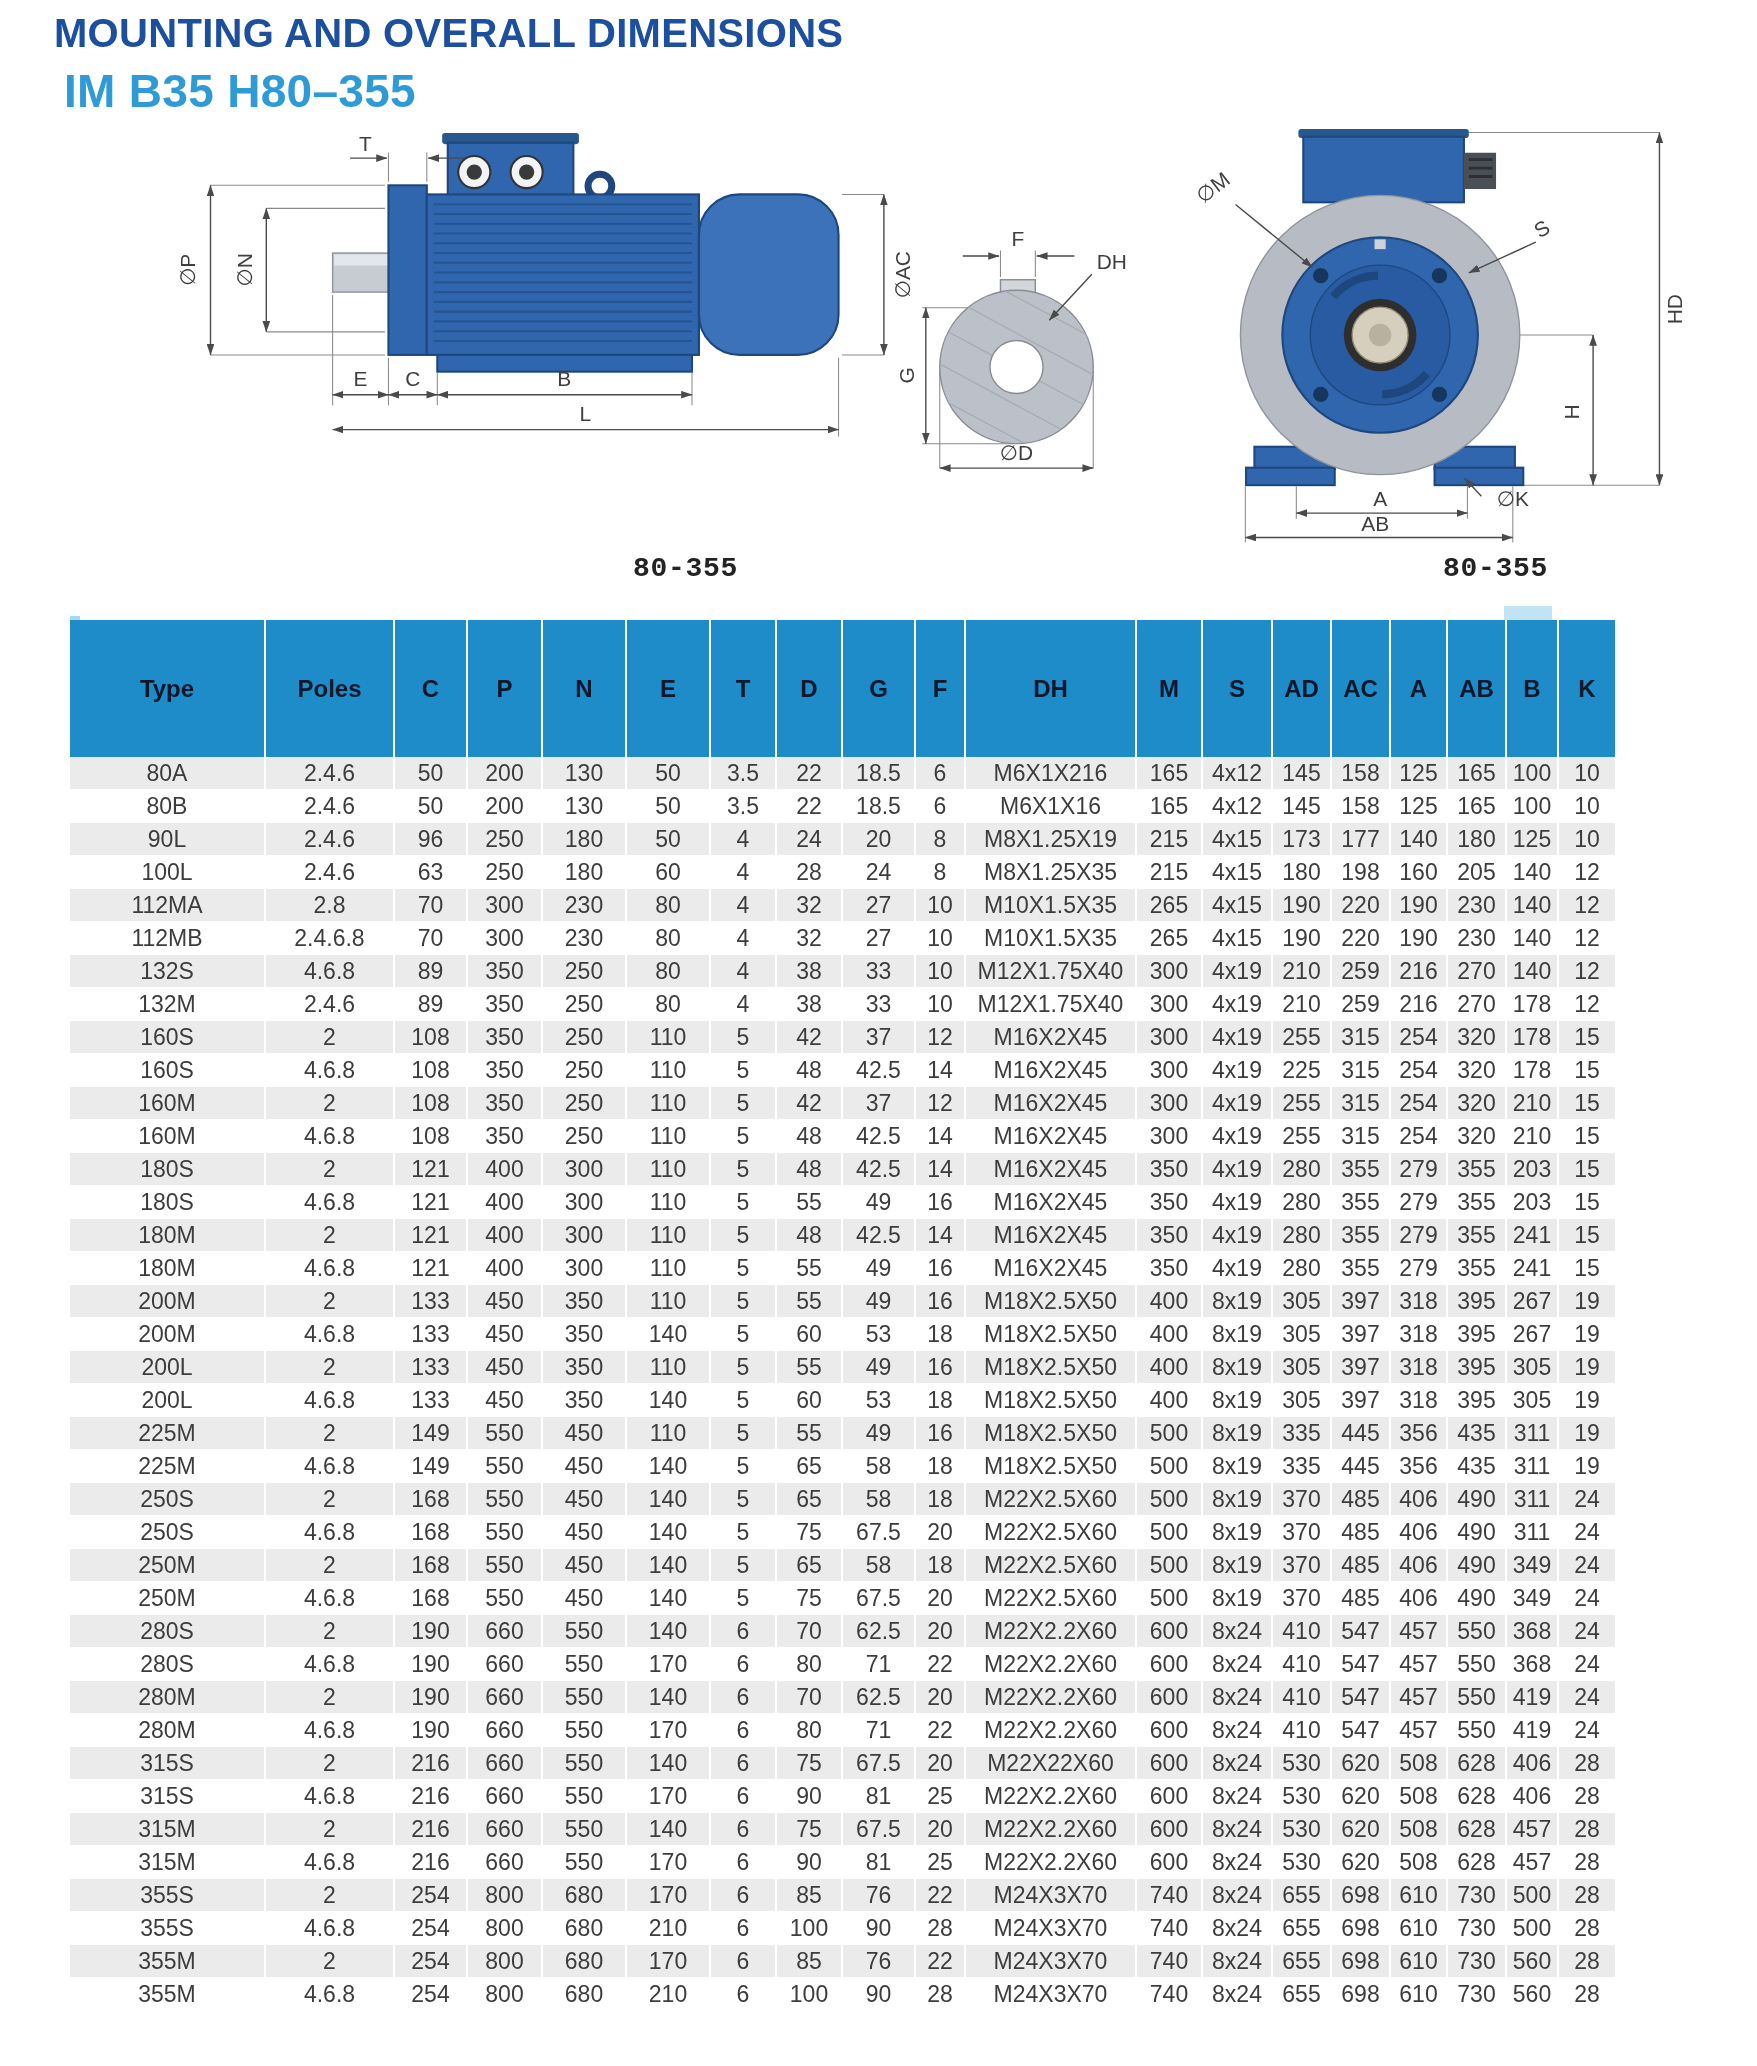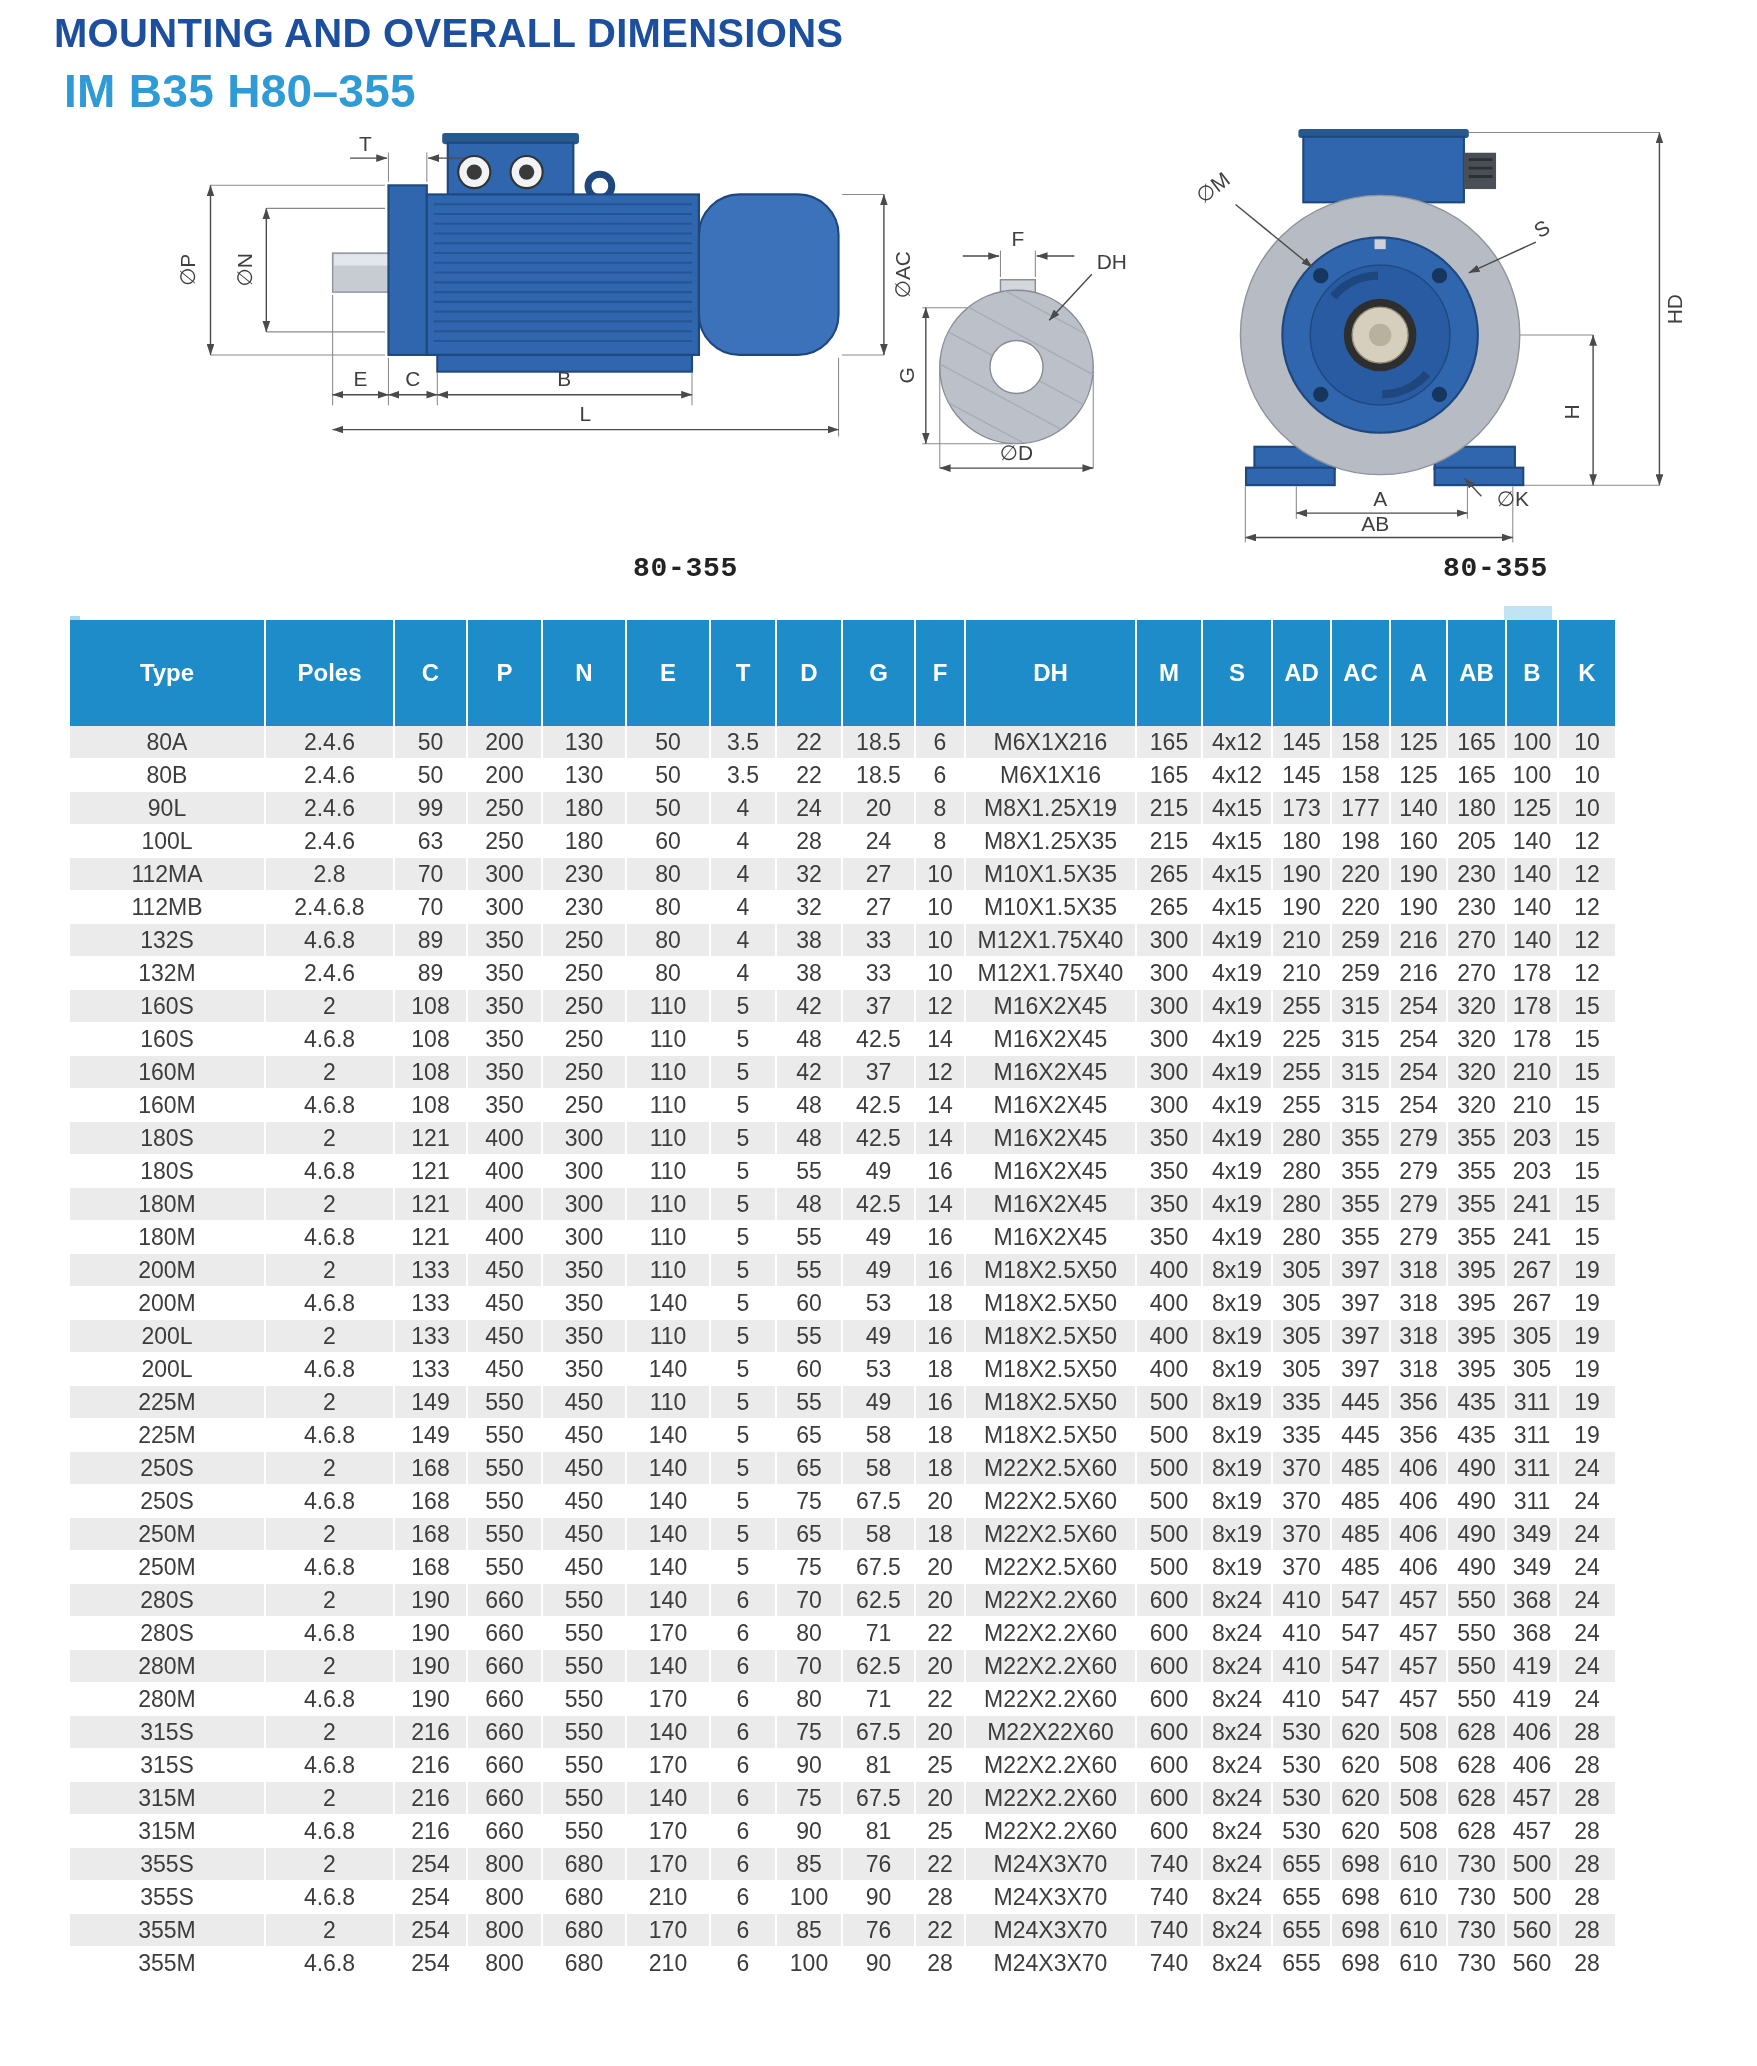--- a/index.html
+++ b/index.html
@@ -36,23 +36,23 @@
   .caption{
     position:absolute;
     font-size:28px;font-weight:bold;color:#232323;
     text-align:right;letter-spacing:0.7px;font-family:Liberation Mono, monospace;
   }
   .dim-table{
     position:absolute;left:70px;top:620px;width:1541px;
     border-collapse:separate;border-spacing:0;table-layout:fixed;
   }
   .dim-table th{
-    background:var(--header-blue);color:#ffffff;
+    background:var(--header-blue);color:#0f172a;
     font-size:24px;font-weight:bold;
-    height:106px;padding:0;
+    height:137px;padding:0;
     text-align:center;vertical-align:middle;
     border-right:2.1px solid #ffffff;
   }
   .dim-table th:last-child{border-right:none;}
   .dim-table td{
     font-size:23px;color:#3c3c3c;
     height:32px;padding:0;white-space:nowrap;
     text-align:center;vertical-align:middle;
     border-right:2.1px solid #ffffff;
     border-bottom:1.4px solid #ffffff;
@@ -312,21 +312,21 @@
         <td>145</td>
         <td>158</td>
         <td>125</td>
         <td>165</td>
         <td>100</td>
         <td>10</td>
       </tr>
       <tr>
         <td>90L</td>
         <td>2.4.6</td>
-        <td>99</td>
+        <td>96</td>
         <td>250</td>
         <td>180</td>
         <td>50</td>
         <td>4</td>
         <td>24</td>
         <td>20</td>
         <td>8</td>
         <td>M8X1.25X19</td>
         <td>215</td>
         <td>4x15</td>

